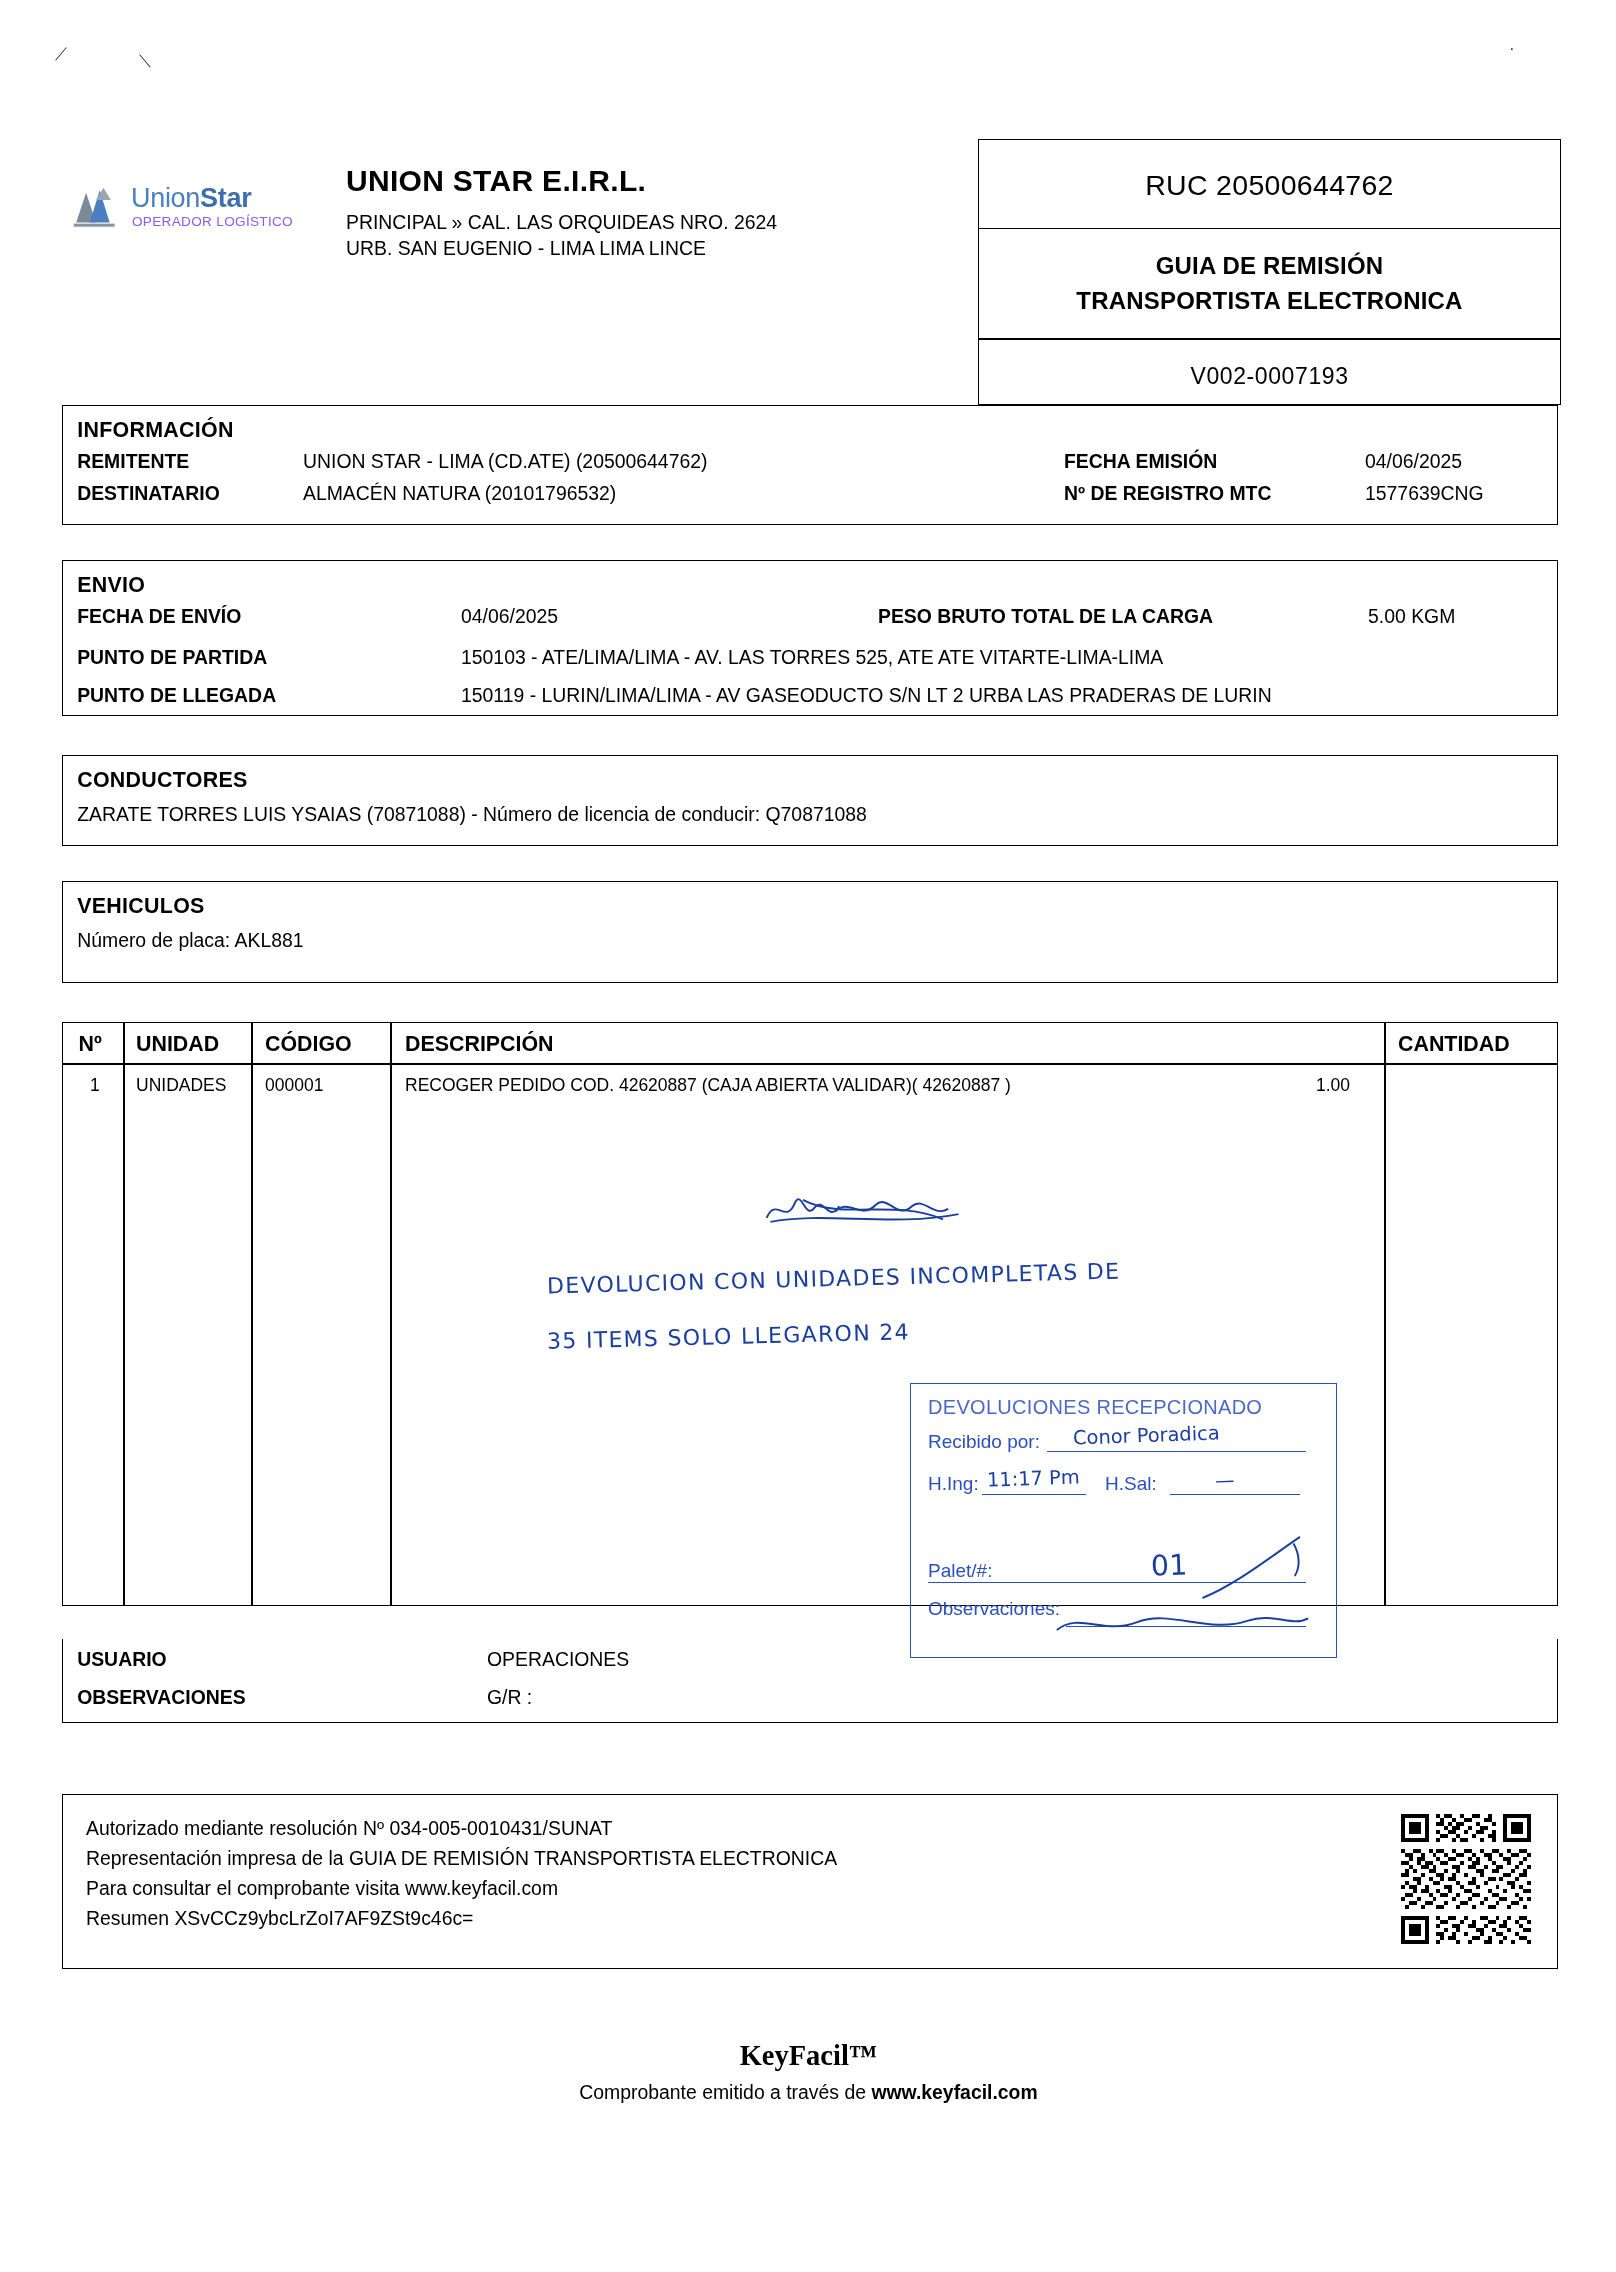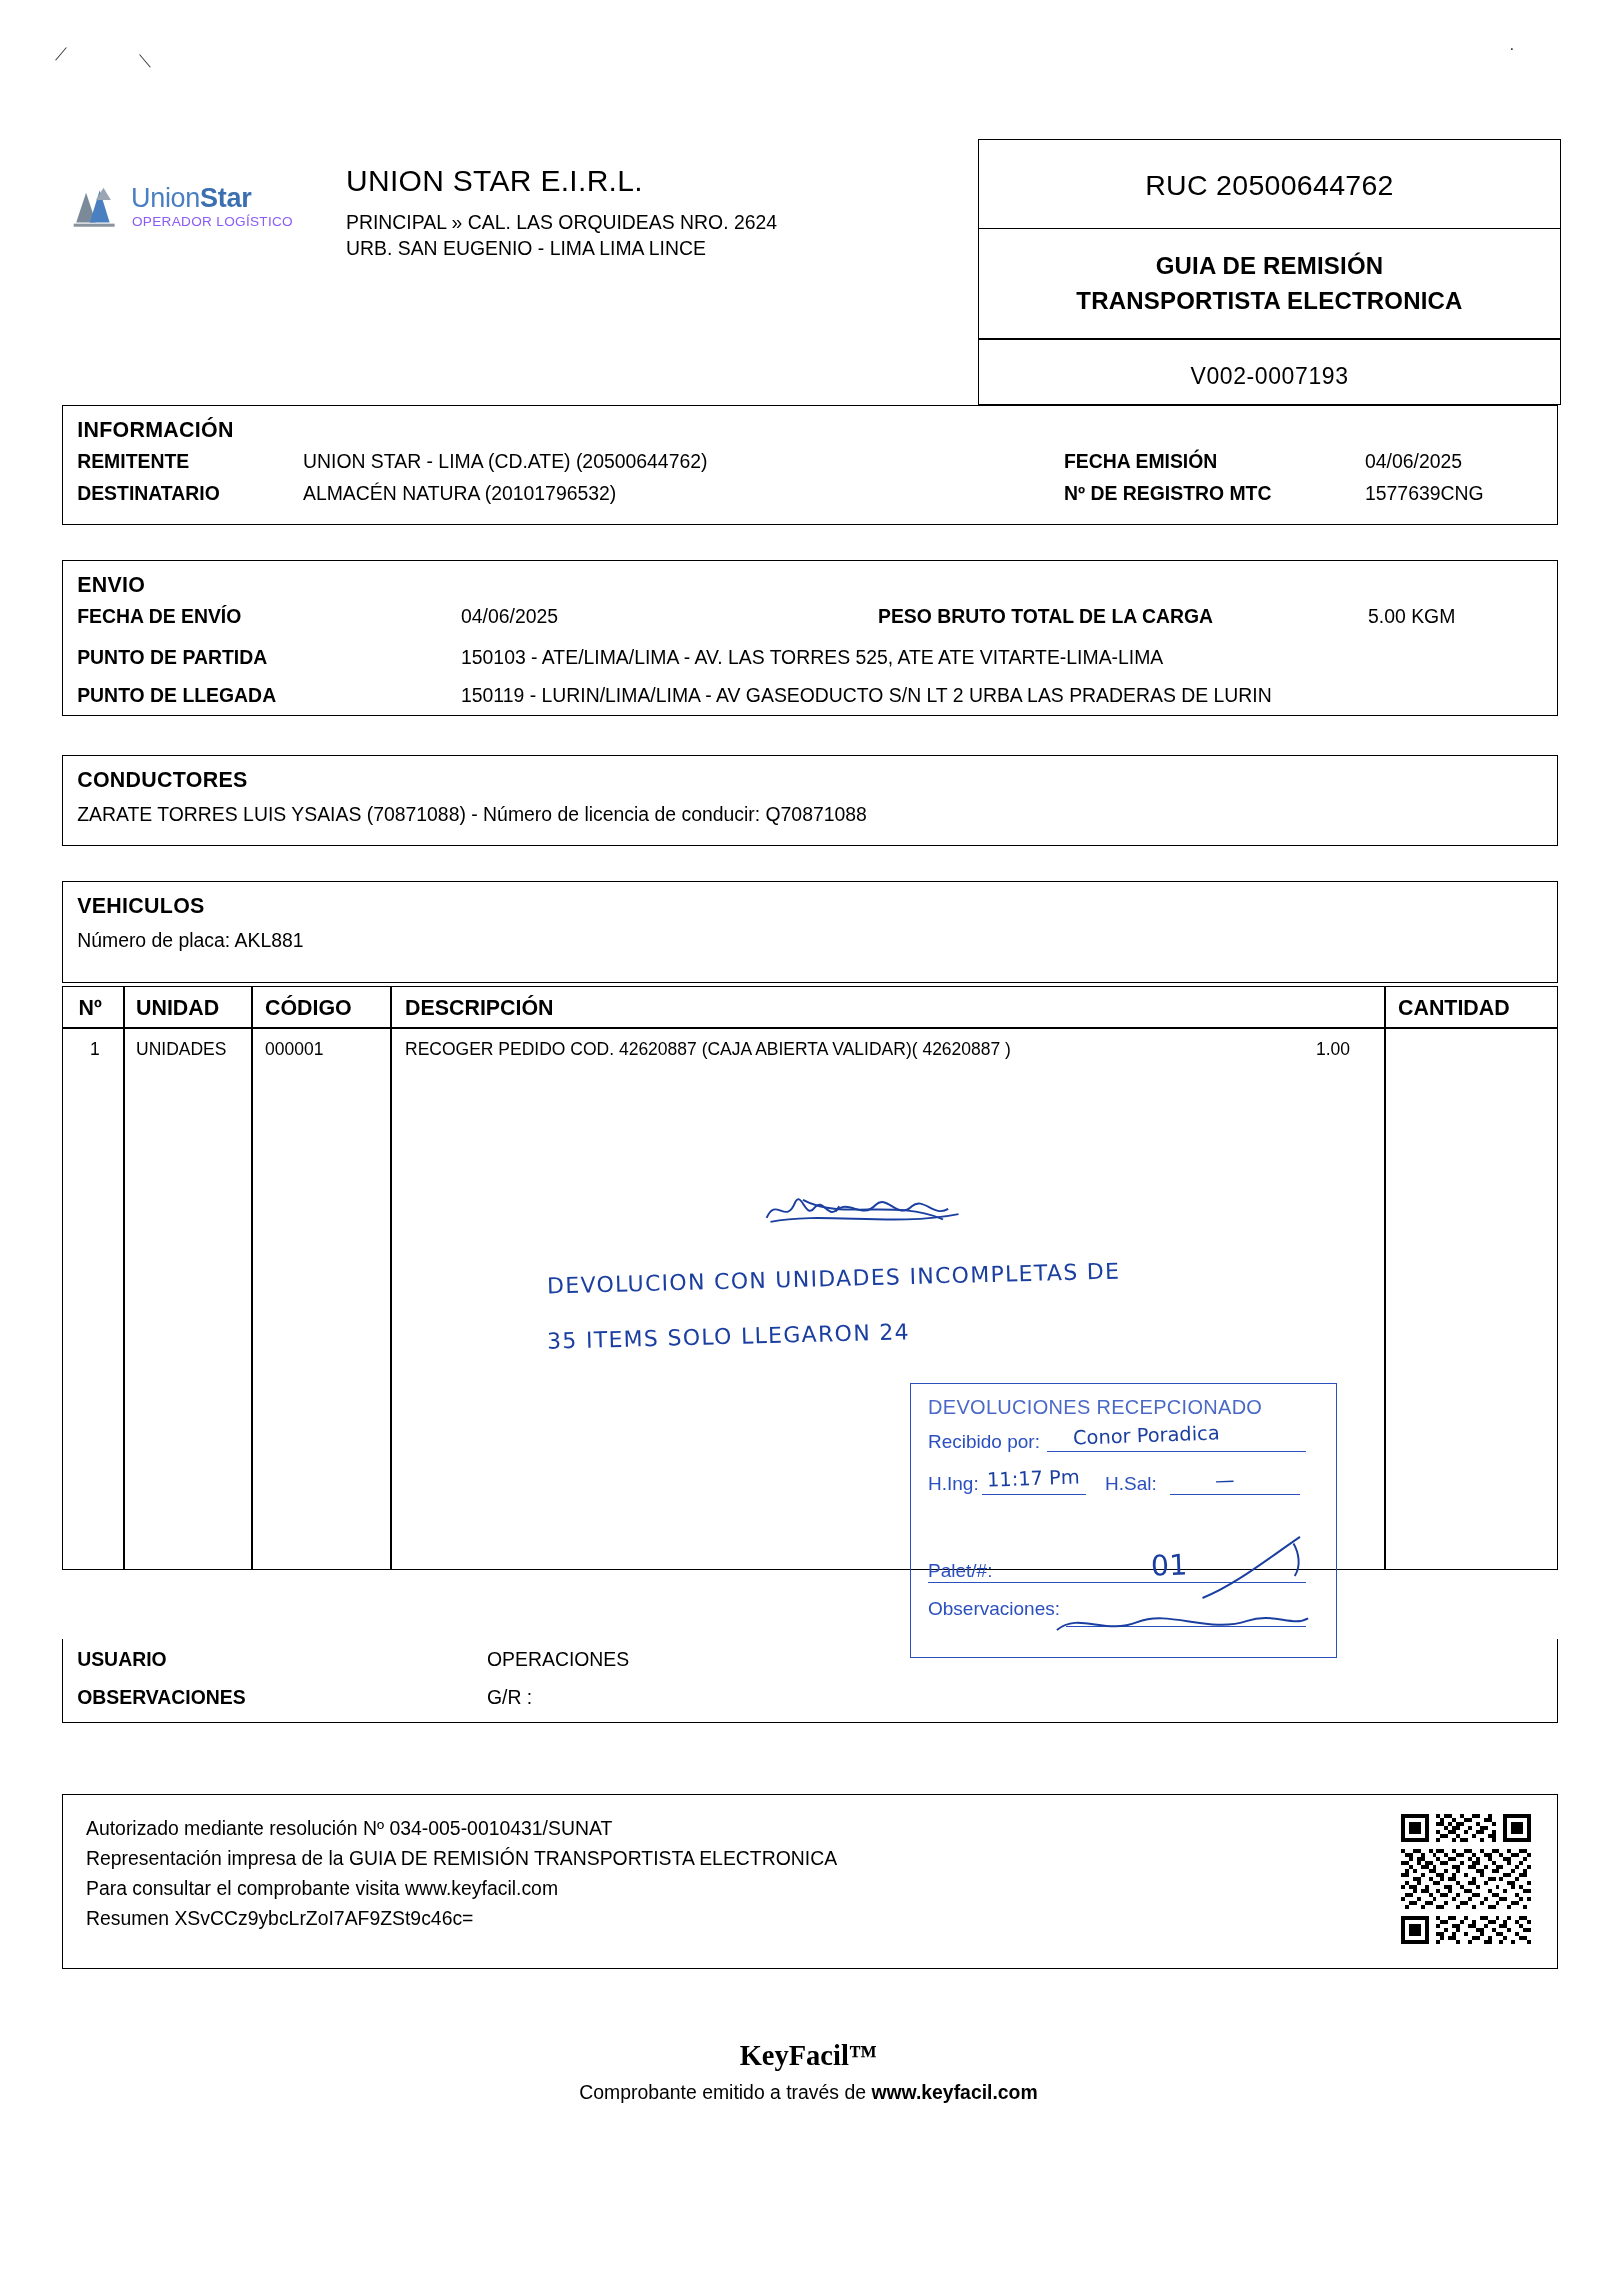--- a/index.html
+++ b/index.html
@@ -58,21 +58,21 @@
     letter-spacing: 0.3px;
     white-space: nowrap;
   }
   .company-block {
     position: absolute;
     left: 288px; top: 24.6px;
     width: 687px;
   }
   .company-name {
     font-size: 30px;
-    font-weight: normal;
+    font-weight: bold;
     letter-spacing: 0.3px;
     margin: 0 0 11.7px 0;
     white-space: nowrap;
   }
   .company-addr {
     font-size: 19.4px;
     line-height: 1.35;
     white-space: nowrap;
   }
   .doc-box {
@@ -136,21 +136,21 @@
   }
   .val {
     position: absolute;
     font-size: 19.4px;
     white-space: nowrap;
   }
 
   
   .items {
     position: absolute;
-    left: 62px; top: 986px;
+    left: 62px; top: 1022px;
     width: 1496px;
     height: 584px;
     border: 1.9px solid #000;
     box-sizing: border-box;
   }
   .items .vline {
     position: absolute;
     top: 0; bottom: 0;
     width: 1.9px;
     background: #000;

